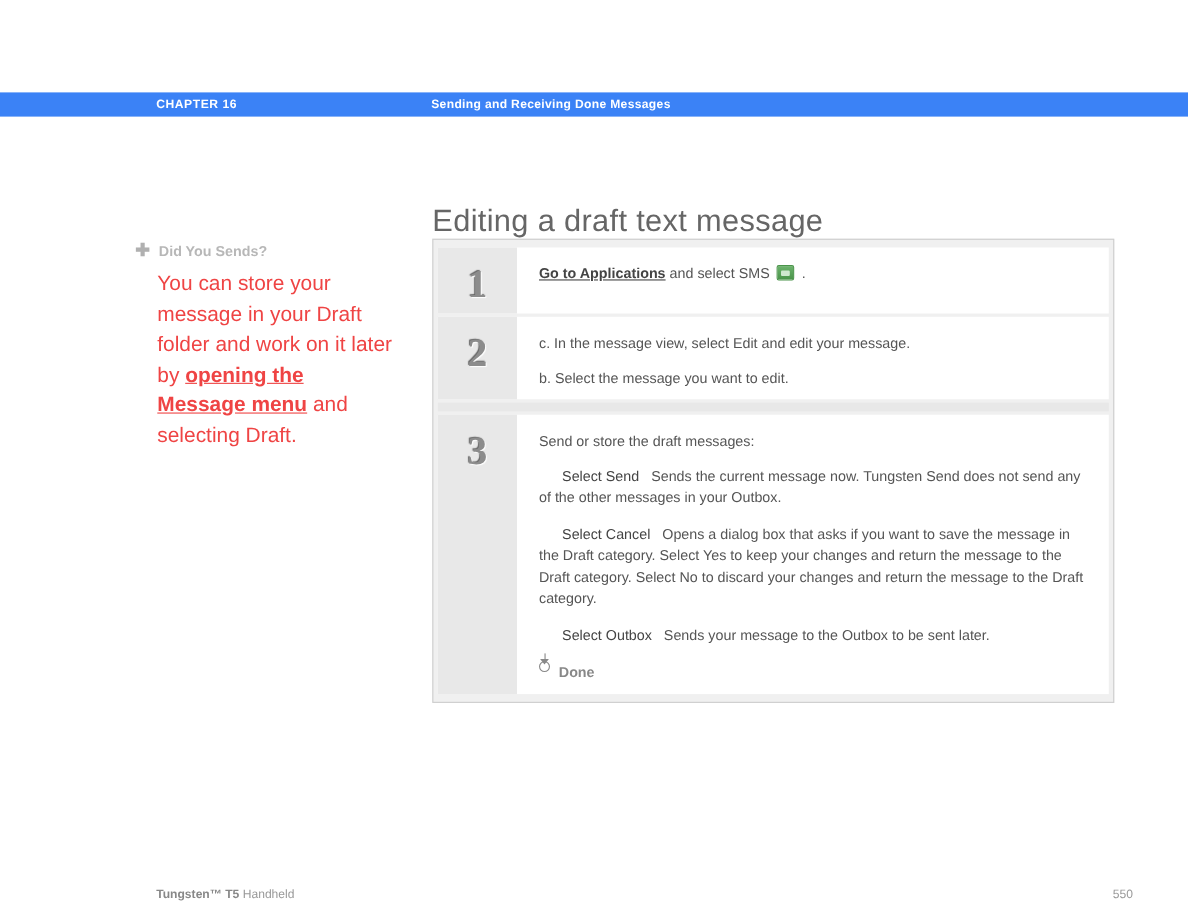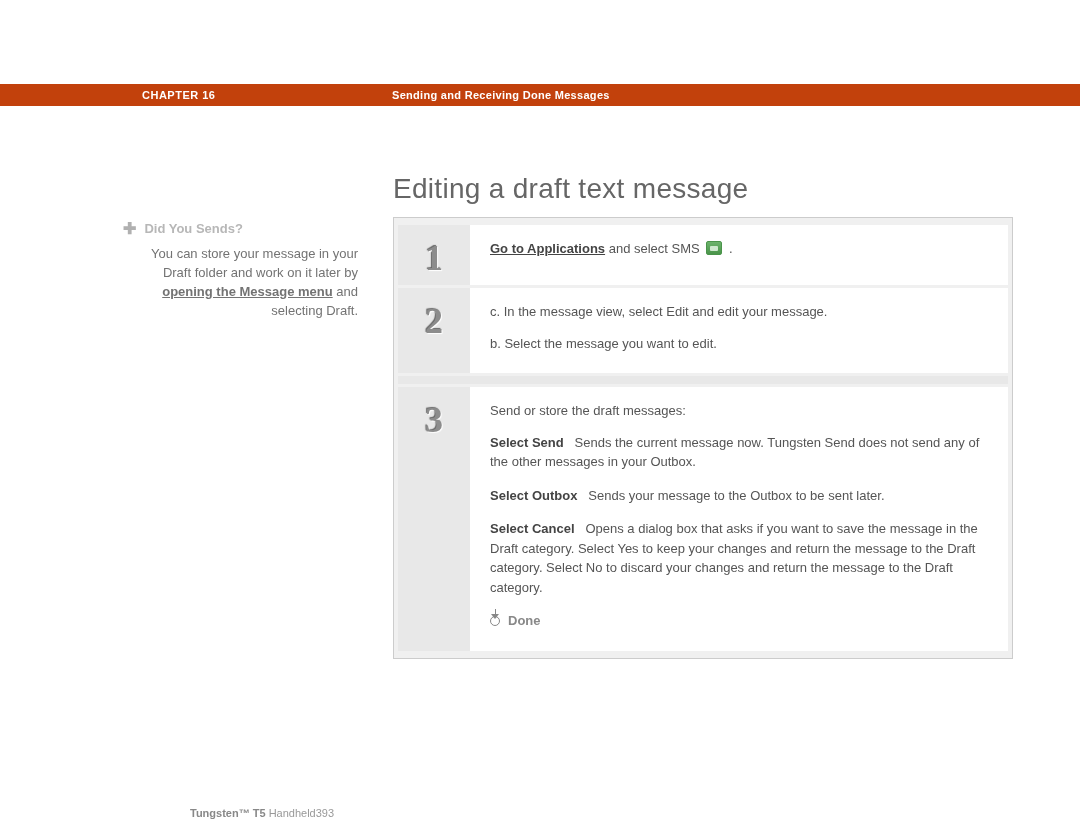--- a/index.html
+++ b/index.html
@@ -12,33 +12,33 @@
     color: #555;
     font-size: 13px;
     line-height: 1.5;
   }
   .header-bar {
     position: absolute;
     top: 84px;
     left: 0;
     right: 0;
     height: 22px;
-    background: #c2410c;
+    background: #3b82f6;
     color: #fff;
     font-size: 11px;
     font-weight: bold;
     padding: 0 12px 0 142px;
     display: flex;
     align-items: center;
   }
   .header-bar .chapter { width: 250px; letter-spacing: 0.5px; }
   .header-bar .section { letter-spacing: 0.3px; }
   .page-title {
     position: absolute;
-    top: 168px;
+    top: 180px;
     left: 393px;
     font-size: 28px;
     font-weight: 400;
     color: #666;
     letter-spacing: 0.3px;
   }
   .sidebar {
     position: absolute;
     top: 217px;
     left: 123px;
@@ -52,25 +52,24 @@
     align-items: center;
     margin-bottom: 4px;
   }
   .sidebar .plus {
     font-size: 16px;
     color: #b0b0b0;
     margin-right: 8px;
     font-weight: bold;
   }
   .sidebar .dyk-body {
-    color: #737373;
-    font-size: 13px;
+    color: #ef4444;
+    font-size: 19px;
     line-height: 1.45;
     padding-left: 20px;
-    text-align: right;
   }
   .sidebar .dyk-body b { font-weight: bold; text-decoration: underline; }
   .steps-panel {
     position: absolute;
     top: 217px;
     left: 393px;
     width: 620px;
     background: #f0f0f0;
     border: 1px solid #ccc;
     padding: 4px;
@@ -89,27 +88,27 @@
   }
   .step-num {
     font-size: 36px;
     font-weight: bold;
     color: #8c8c8c;
     text-shadow: 1px 1px 1px #fff, -1px -1px 1px #666;
     font-family: Georgia, serif;
   }
   .step-body {
     flex: 1;
-    padding: 14px 18px 20px 20px;
+    padding: 14px 18px 10px 20px;
     color: #555;
     font-size: 13px;
   }
   .step-body p { margin: 0 0 12px 0; }
   .step-body p:last-child { margin-bottom: 0; }
-  .step-body b { font-weight: bold; color: #444; }
+  .step-body b { font-weight: normal; color: #444; margin-left: 21px; }
   .step-body a.bold-link { font-weight: bold; color: #444; text-decoration: underline; }
   .sms-icon {
     display: inline-block;
     width: 16px; height: 14px;
     background: linear-gradient(#6cb36c,#4a944a);
     border: 1px solid #4a944a;
     border-radius: 2px;
     position: relative;
     vertical-align: -2px;
     margin: 0 3px;
@@ -118,21 +117,20 @@
     content: "";
     position: absolute;
     top: 4px; left: 3px;
     width: 8px; height: 5px;
     background: #cfe8cf;
     border-radius: 1px;
   }
   .spacer-row { height: 8px; background: #e8e8e8; margin: 2px 0; }
   .done-line {
     display: flex;
-    align-items: center;
     margin-top: 4px;
     color: #888;
     font-weight: bold;
   }
   .done-arrow {
     display: inline-block;
     width: 10px; height: 10px;
     border: 1.5px solid #888;
     border-radius: 50%;
     position: relative;
@@ -152,24 +150,23 @@
     border-left: 4px solid transparent;
     border-right: 4px solid transparent;
     border-top: 5px solid #888;
   }
   .footer {
     position: absolute;
     top: 805px;
     left: 142px;
     right: 50px;
     display: flex;
-    justify-content: flex-start;
+    justify-content: space-between;
     font-size: 11px;
     color: #999;
-    margin-left: 48px;
   }
   .footer .product b { color: #888; }
   .footer .pagenum { color: #999; }
   .option-para { margin-bottom: 14px !important; }
 </style>
 </head>
 <body>
 
 <div class="header-bar">
   <span class="chapter">CHAPTER 16</span>
@@ -216,32 +213,32 @@
   <div class="step-row">
     <div class="step-num-cell">
       <div class="step-num">3</div>
     </div>
     <div class="step-body">
       <p>Send or store the draft messages:</p>
       <p class="option-para">
         <b>Select Send</b>&nbsp;&nbsp;&nbsp;<span>Sends the current message now. Tungsten Send does not send any of the other messages in your Outbox.</span>
       </p>
       <p class="option-para">
+        <b>Select Cancel</b>&nbsp;&nbsp;&nbsp;<span>Opens a dialog box that asks if you want to save the message in the Draft category. Select Yes to keep your changes and return the message to the Draft category. Select No to discard your changes and return the message to the Draft category.</span>
+      </p>
+      <p class="option-para">
         <b>Select Outbox</b>&nbsp;&nbsp;&nbsp;<span>Sends your message to the Outbox to be sent later.</span>
-      </p>
-      <p class="option-para">
-        <b>Select Cancel</b>&nbsp;&nbsp;&nbsp;<span>Opens a dialog box that asks if you want to save the message in the Draft category. Select Yes to keep your changes and return the message to the Draft category. Select No to discard your changes and return the message to the Draft category.</span>
       </p>
       <div class="done-line">
         <span class="done-arrow"></span>
         <span>Done</span>
       </div>
     </div>
   </div>
 
 </div>
 
 <div class="footer">
   <div class="product">
     <b>Tungsten™ T5</b><span> Handheld</span>
   </div>
-  <div class="pagenum">393</div>
+  <div class="pagenum">550</div>
 </div>
 
 </body></html>

